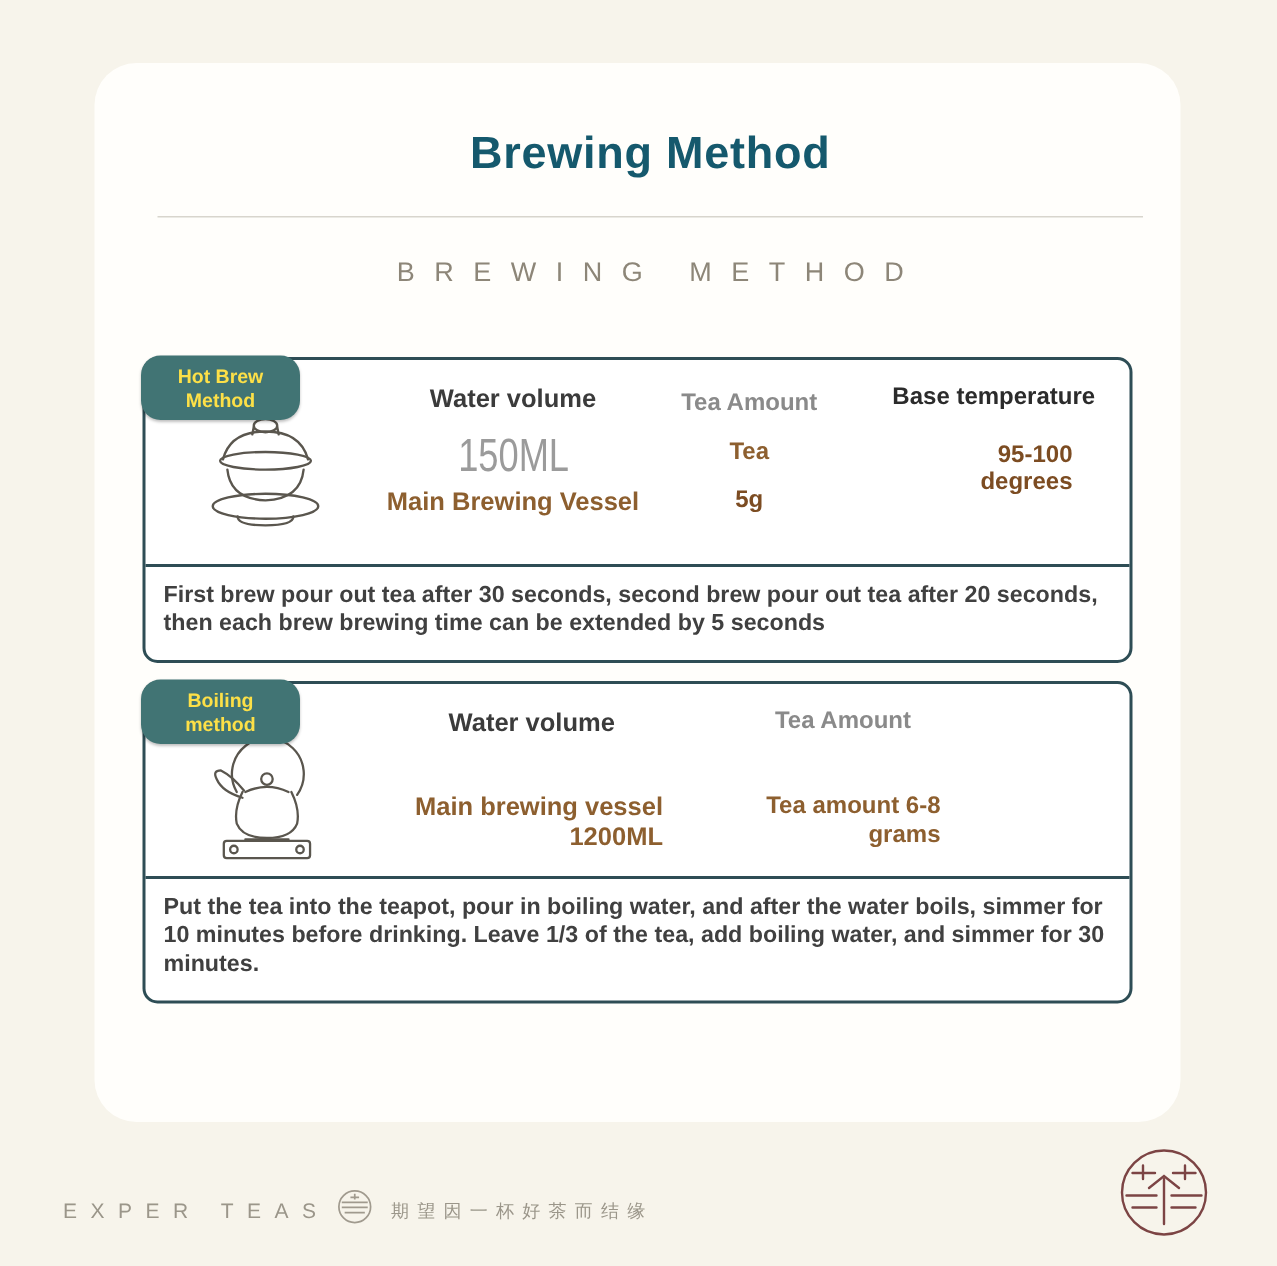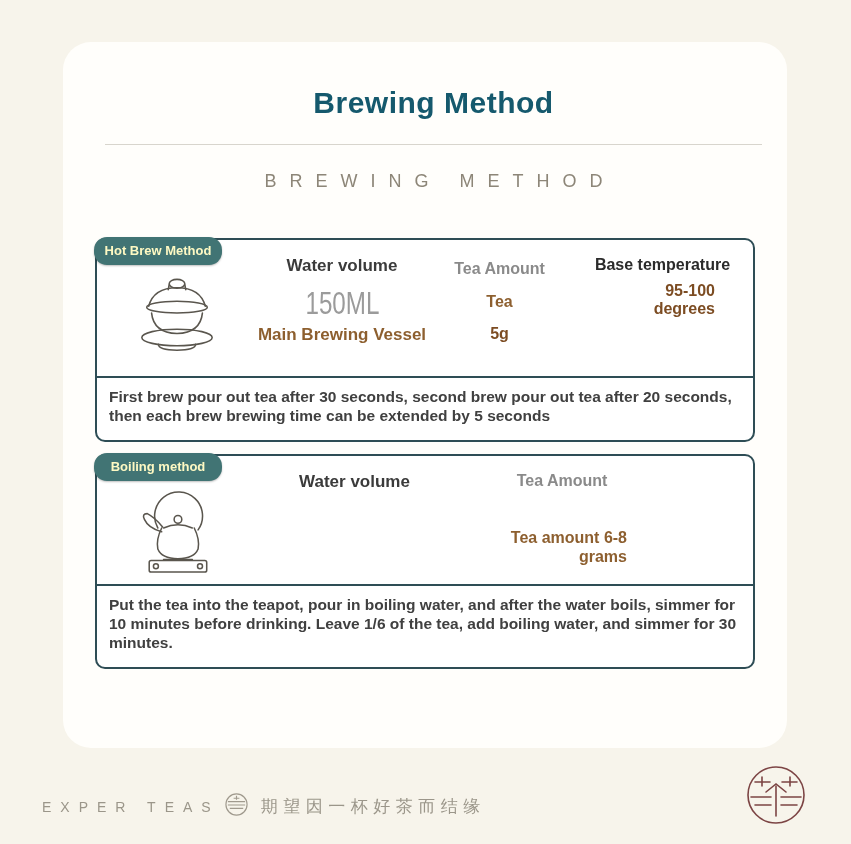--- a/index.html
+++ b/index.html
@@ -40,23 +40,23 @@
   .card {
     position: absolute; left: 32px; width: 660px;
     background: #ffffff;
     border: 2px solid #2e4d55;
     border-radius: 10px;
   }
   .card-1 { top: 196px; }
   .card-2 { top: 412px; }
   .badge {
     position: absolute; top: -3px; left: -3px;
-    width: 128px;
+    width: 106px;
     background: #417474;
-    color: #fef9c3;
+    color: #fde047;
     font-size: 13px; font-weight: 700;
     line-height: 1.2;
     text-align: center;
     padding: 6px 8px;
     border-radius: 13px;
     box-shadow: 0 1px 2px rgba(0,0,0,.25);
   }
   .card-top {
     display: flex;
     border-bottom: 2px solid #2e4d55;
@@ -80,21 +80,21 @@
   .volume-big {
     display: inline-block;
     font-size: 31px; font-weight: 400;
     color: #9b9b9b;
     transform: scaleX(0.78);
     letter-spacing: 0px;
   }
   
   .c1-col1 { width: 170px; padding-top: 16px; }
   .c1-col2 { width: 145px; padding-top: 20px; }
-  .c1-col3 { flex: 1; padding-top: 16px; }
+  .c1-col3 { flex: 1; padding-top: 16px; gap: 13px; }
   .c1-col1 .volume-big { margin-top: 10px; }
   .c1-vessel { margin-top: 3px; font-size: 17px; }
   .c1-tea { margin-top: 15px; font-size: 16px; }
   .c1-5g  { margin-top: 14px; font-size: 16px; }
   .c1-wtemp { margin-top: 12px; font-size: 16px; max-width: 120px; line-height: 1.15; }
   .c1-deg   { margin-top: 8px;  font-size: 16px; max-width: 105px; line-height: 1.15; }
   
   .c2-col1 { width: 195px; padding-top: 16px; }
   .c2-col2 { flex: 1; padding-top: 16px; align-items: flex-start; }
   .c2-col2 .col-inner { width: 220px; display:flex; flex-direction:column; align-items:center; }
@@ -109,21 +109,21 @@
   .card-1 .card-note { min-height: 56px; }
   .card-2 .card-note { min-height: 72px; }
   .line-icon { stroke: #5a564e; fill: none; stroke-width: 1.6; stroke-linecap: round; stroke-linejoin: round; }
   .footer-left {
     position: absolute; left: 42px; top: 792px;
     display: flex; align-items: center;
     color: #9b968a;
   }
   .brand-text { font-size: 14px; letter-spacing: 9px; }
   .footer-cup-icon { margin: 0 12px 0 4px; }
-  .slogan-text { font-size: 17px; letter-spacing: 5.5px; }
+  .slogan-text { font-size: 12px; letter-spacing: 5.5px; }
   .corner-logo { position: absolute; left: 743px; top: 762px; }
 </style>
 </head>
 <body>
 
 <div class="panel">
   <div class="page-title">Brewing Method</div>
   <hr class="title-divider">
   <div class="subtitle">BREWING METHOD</div>
 
@@ -170,29 +170,30 @@
           <path d="M34,48 Q28,60 30,70 Q34,80 51,80 Q68,80 72,70 Q74,60 68,48"></path>
           <path d="M34,52 Q20,48 16,39 Q13,33 19,33 Q27,37 35,47"></path>
           <path d="M36,81 L66,81"></path>
           <rect x="21" y="82" width="60" height="12" rx="2"></rect>
           <circle cx="28" cy="88" r="2.6"></circle>
           <circle cx="74" cy="88" r="2.6"></circle>
         </svg>
       </div>
       <div class="col c2-col1">
         <div class="col-header-dark">Water volume</div>
+        <div class="brown c2-vessel">Main brewing vessel 1200ML</div>
       </div>
       <div class="col c2-col2">
         <div class="col-inner">
           <div class="col-header-gray">Tea Amount</div>
           <div class="brown c2-amount">Tea amount 6-8 grams</div>
         </div>
       </div>
     </div>
-    <div class="card-note">Put the tea into the teapot, pour in boiling water, and after the water boils, simmer for 10 minutes before drinking. Leave 1/6 of the tea, add boiling water, and simmer for 30 minutes.</div>
+    <div class="card-note">Put the tea into the teapot, pour in boiling water, and after the water boils, simmer for 10 minutes before drinking. Leave 1/3 of the tea, add boiling water, and simmer for 30 minutes.</div>
   </div>
 </div>
 
 <div class="footer-left">
   <span class="brand-text">EXPER TEAS</span>
   <span class="footer-cup-icon">
     <svg width="25" height="25" viewBox="0 0 26 26" style="stroke:#a09a8e; fill:none; stroke-width:1.2;">
       <circle cx="13" cy="13" r="11"></circle>
       <path d="M4,10 L22,10 M4,13.5 L22,13.5 M6,17 L20,17"></path>
       <path d="M13,4 L13,8 M10,6.5 L16,6.5"></path>

